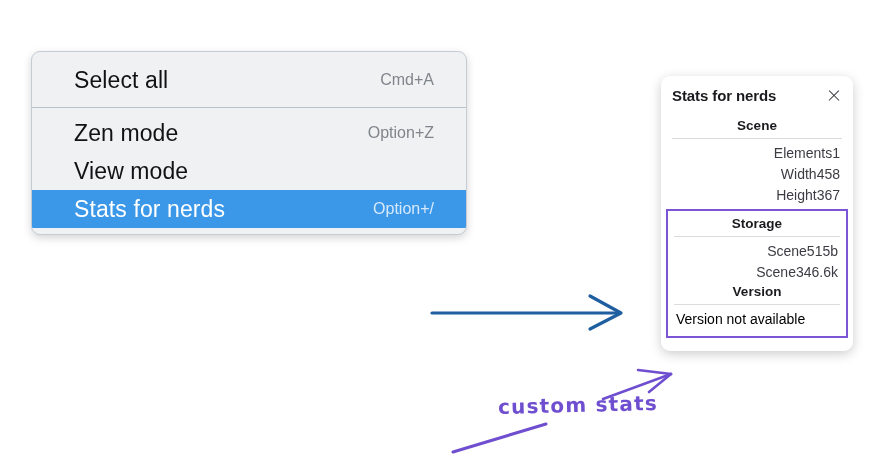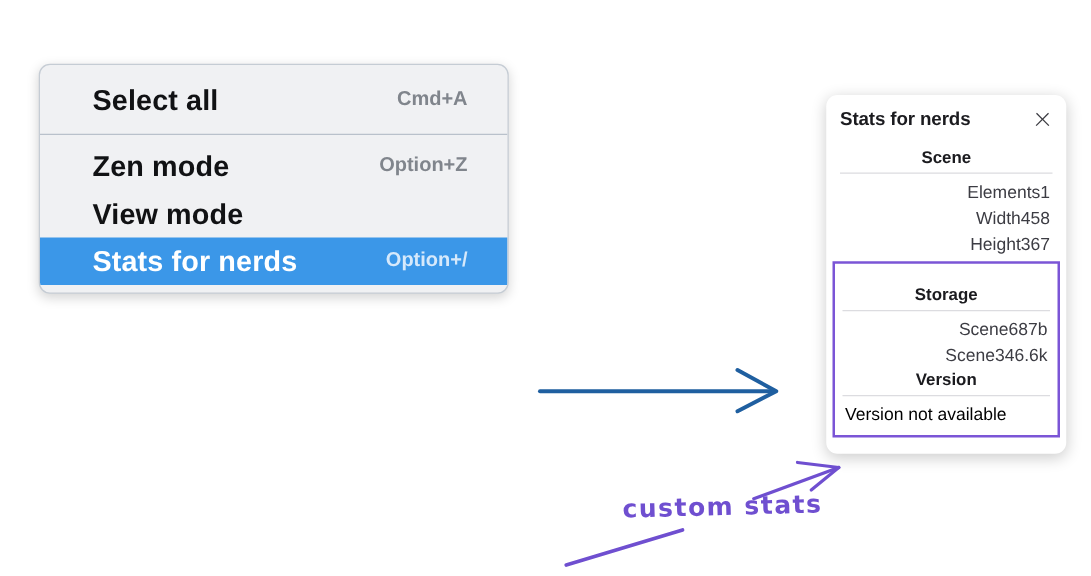--- a/index.html
+++ b/index.html
@@ -14,28 +14,27 @@
     overflow: hidden;
     font-family: "Liberation Sans", sans-serif;
     -webkit-font-smoothing: antialiased;
   }
 
   
   .context-menu {
     position: absolute;
     left: 31px;
     top: 51px;
-    width: 376px;
+    width: 436px;
     background: #f0f1f3;
     border: 1px solid #c5ccd4;
     border-radius: 9px;
     box-shadow: 0 3px 9px rgba(0,0,0,0.17);
     overflow: hidden;
     box-sizing: border-box;
-    font-weight: bold;
   }
   .menu-section { padding: 6px 0; }
   .menu-section.first { padding: 9px 0 8px; }
   .menu-divider {
     height: 1px;
     background: #b9c1cb;
     margin: 0;
   }
   .menu-item {
     display: flex;
@@ -127,21 +126,21 @@
   .stat-row .val { color: #3c3c43; }
   .stat-text {
     font-size: 14px;
     color: #000000;
     padding: 3px 2px;
   }
 
   .highlight-box {
     border: 2px solid #7b55d6;
     margin: 4px -6px 0;
-    padding: 15px 6px 6px;
+    padding: 3px 6px 6px;
     box-sizing: border-box;
   }
 
   
   .annotation-layer {
     position: absolute;
     left: 0; top: 0;
     width: 873px; height: 461px;
     pointer-events: none;
   }
@@ -211,21 +210,21 @@
     <span class="val">367</span>
   </div>
 
   <div class="highlight-box">
 
     <div class="section-heading">Storage</div>
     <div class="hr"></div>
 
     <div class="stat-row">
       <span class="lbl">Scene</span>
-      <span class="val">687b</span>
+      <span class="val">515b</span>
     </div>
     <div class="stat-row">
       <span class="lbl">Scene</span>
       <span class="val">346.6k</span>
     </div>
 
     <div class="section-heading">Version</div>
     <div class="hr"></div>
 
     <div class="stat-text">Version not available</div>

